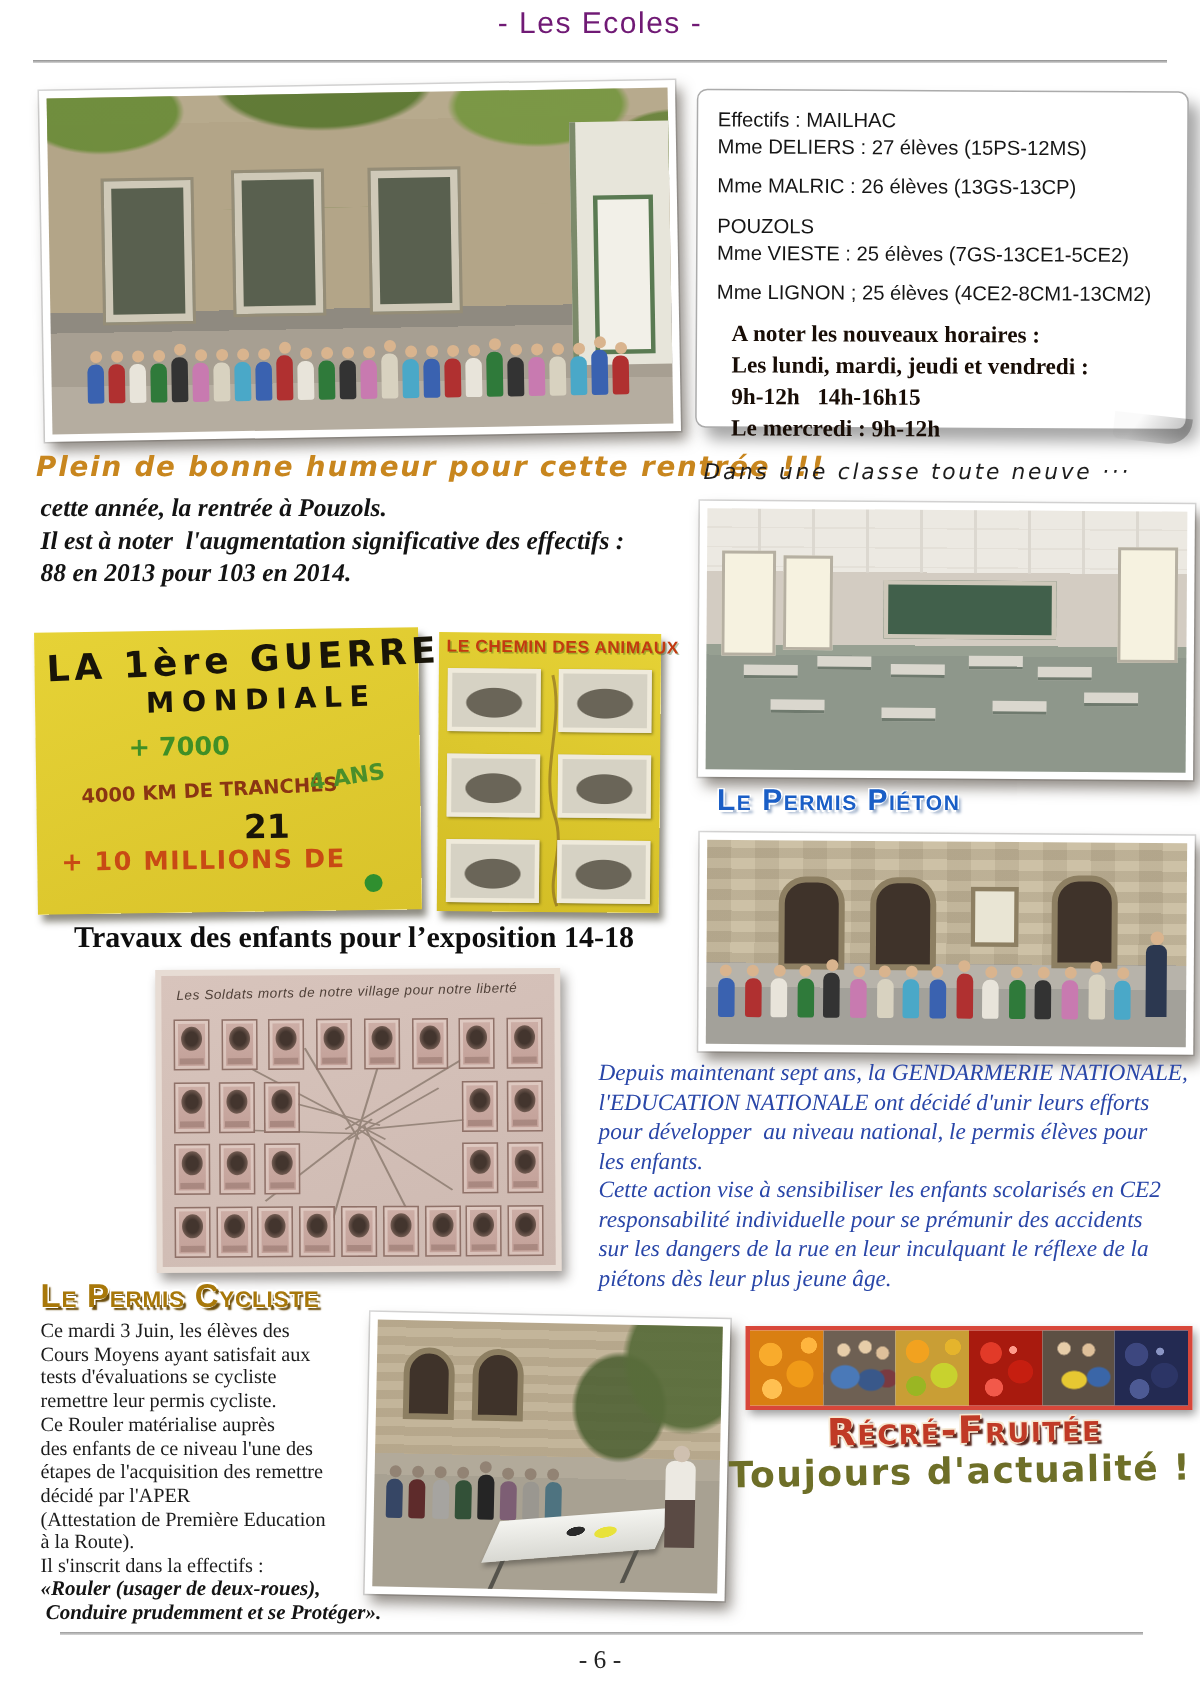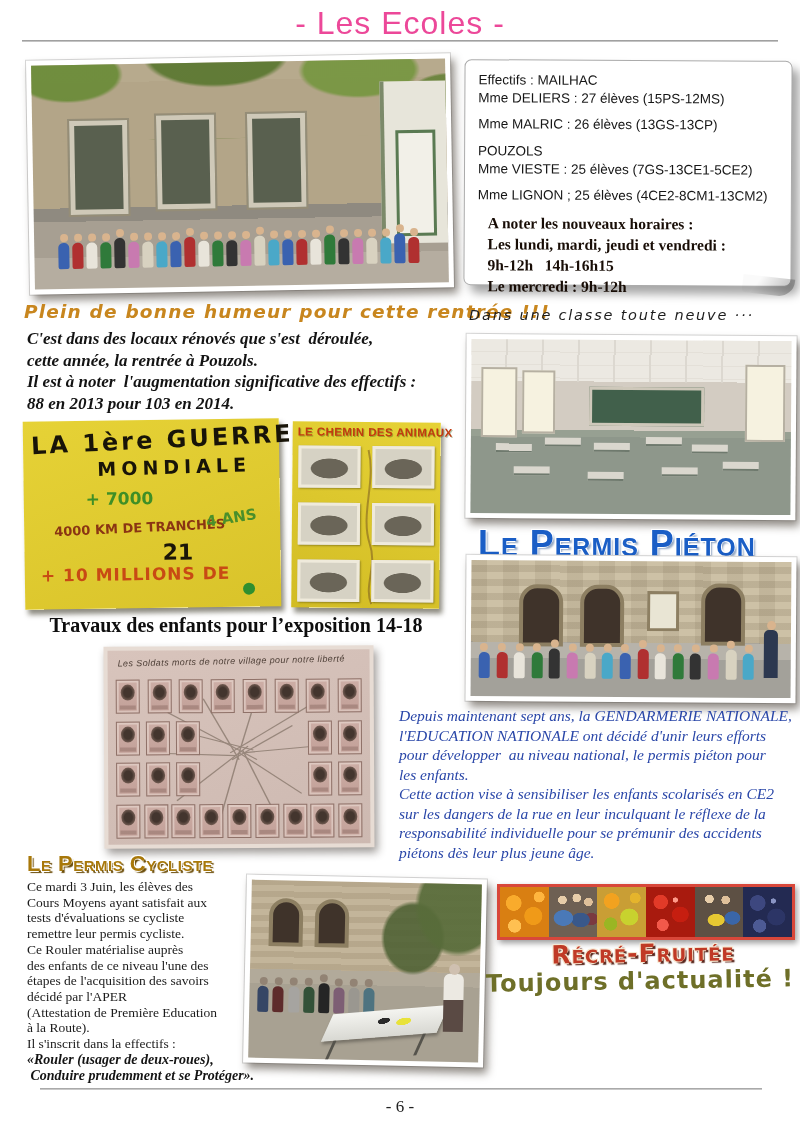--- a/index.html
+++ b/index.html
@@ -1,21 +1,21 @@
 <!DOCTYPE html>
 <html><head>
 <meta charset="utf-8">
 <style>
   html,body{margin:0;padding:0}
   body{width:800px;height:1130px;position:relative;background:#fff;overflow:hidden;
        font-family:"Liberation Sans",sans-serif;color:#1a1a1a}
 
   
   #hdr-title{position:absolute;top:5px;left:0;width:800px;text-align:center;
-    font-size:32px;letter-spacing:1px;color:#ec4899}
+    font-size:20px;letter-spacing:1px;color:#701a75}
   #hdr-rule{position:absolute;top:40px;left:22px;width:756px;height:2px;
     background:linear-gradient(180deg,#8f8f8f,#d5d5d5)}
   #ftr-rule{position:absolute;top:1088px;left:40px;width:722px;height:2px;
     background:linear-gradient(180deg,#9a9a9a,#d8d8d8)}
   #ftr-page{position:absolute;top:1097px;left:0;width:800px;text-align:center;
     font-family:"Liberation Serif",serif;font-size:17px;color:#222}
 
   
   .photo{position:absolute;background:#fff;padding:5px;
     box-shadow:4px 6px 9px rgba(55,45,35,.55),0 0 0 1px #d8d8d8}
@@ -104,21 +104,21 @@
   .pa-map{position:absolute;left:0;top:0;width:100%;height:100%}
   .pa-grid{position:absolute;left:6px;top:24px;right:6px;bottom:6px;display:flex;flex-wrap:wrap;
     justify-content:space-between;align-content:space-between}
   .bw{width:56px;height:36px;border:3px solid #efeadb;box-shadow:1px 1px 2px rgba(0,0,0,.35);
     background:radial-gradient(30px 16px at 50% 55%,#6a6558 60%,transparent 64%),#d6d2c4}
 
   #caption-expo{position:absolute;left:30px;top:614px;width:412px;text-align:center;
     font-family:"Liberation Serif",serif;font-weight:bold;font-size:20px;color:#0e0e0e}
 
   
-  #title-pieton{position:absolute;left:478px;top:523px;font-size:36px;font-weight:bold;
+  #title-pieton{position:absolute;left:478px;top:523px;font-size:20px;font-weight:bold;
     font-variant:small-caps;letter-spacing:1px;color:#1a5ec6;
     text-shadow:-1px -1px 0 #fff,1px -1px 0 #fff,-1px 1px 0 #fff,2px 2px 2px #93a7c4}
   #photo-pieton{left:466px;top:556px;width:320px;height:136px;transform:rotate(.4deg)}
   .sc-pieton{background:linear-gradient(180deg,#cdc1a6 0 60%,#b7b3aa 60% 72%,#a3a19a 72% 100%)}
   .sc-pieton::before{content:'';position:absolute;left:0;top:0;right:0;height:60%;
     background:repeating-linear-gradient(0deg,rgba(90,75,50,.14) 0 7px,transparent 7px 14px),
                repeating-linear-gradient(90deg,rgba(90,75,50,.10) 0 16px,transparent 16px 32px)}
   .arch{position:absolute;width:36px;height:54px;border-radius:18px 18px 0 0;background:#3f332a;border:4px solid #8d7f62}
   .a1{left:15%;top:18%}.a2{left:34%;top:18%}.a3{left:72%;top:16%}
   .winP{position:absolute;left:55%;top:22%;width:26px;height:34px;background:#e9e5d4;border:3px solid #8d7f62}
@@ -246,21 +246,20 @@
   <div id="hr-list">
       <div class="hr-line">A noter les nouveaux horaires :</div>
       <div class="hr-line">Les lundi, mardi, jeudi et vendredi :</div>
       <div class="hr-line">9h-12h   14h-16h15</div>
       <div class="hr-line">Le mercredi : 9h-12h</div>
     </div>
 </div>
 
 <div id="headline-rentree">Plein de bonne humeur pour cette rentrée !!!</div>
 <div id="para-rentree">
-    <div class="pr-line">C'est dans des locaux rénovés que s'est  déroulée,</div>
     <div class="pr-line">cette année, la rentrée à Pouzols.</div>
     <div class="pr-line">Il est à noter  l'augmentation significative des effectifs :</div>
     <div class="pr-line">88 en 2013 pour 103 en 2014.</div>
   </div>
 <div id="caption-classe">Dans une classe toute neuve ···</div>
 
 <div class="photo" id="photo-classroom">
   <div class="ph sc-class">
     <div class="winc wl1"></div>
     <div class="winc wl2"></div>
@@ -330,25 +329,25 @@
         <span class="kid"></span>
         <span class="kid"></span>
         <span class="kid"></span>
       </div>
     <div class="gendarme"></div>
   </div>
 </div>
 <div id="para-gendarmerie">
     <div class="pgl-line">Depuis maintenant sept ans, la GENDARMERIE NATIONALE,</div>
     <div class="pgl-line">l'EDUCATION NATIONALE ont décidé d'unir leurs efforts</div>
-    <div class="pgl-line">pour développer  au niveau national, le permis piéton pour</div>
+    <div class="pgl-line">pour développer  au niveau national, le permis élèves pour</div>
     <div class="pgl-line">les enfants.</div>
     <div class="pgl-line">Cette action vise à sensibiliser les enfants scolarisés en CE2</div>
+    <div class="pgl-line">responsabilité individuelle pour se prémunir des accidents</div>
     <div class="pgl-line">sur les dangers de la rue en leur inculquant le réflexe de la</div>
-    <div class="pgl-line">responsabilité individuelle pour se prémunir des accidents</div>
     <div class="pgl-line">piétons dès leur plus jeune âge.</div>
   </div>
 
 <div id="photo-soldats">
   <div class="sol-inner">
     <div class="sol-title">Les Soldats morts de notre village pour notre liberté</div>
     <svg class="web" viewBox="0 0 100 100" preserveAspectRatio="none">
       <g stroke="#847468" stroke-width=".8" opacity=".75">
         <line x1="10" y1="20" x2="60" y2="55"></line>
           <line x1="90" y1="15" x2="45" y2="50"></line>
@@ -414,21 +413,21 @@
 
 <div id="title-cycliste">Le Permis Cycliste</div>
 <div id="para-cycliste">
   <div>
       <div class="pc-line">Ce mardi 3 Juin, les élèves des</div>
       <div class="pc-line">Cours Moyens ayant satisfait aux</div>
       <div class="pc-line">tests d'évaluations se cycliste</div>
       <div class="pc-line">remettre leur permis cycliste.</div>
       <div class="pc-line">Ce Rouler matérialise auprès</div>
       <div class="pc-line">des enfants de ce niveau l'une des</div>
-      <div class="pc-line">étapes de l'acquisition des savoirs</div>
+      <div class="pc-line">étapes de l'acquisition des remettre</div>
       <div class="pc-line">décidé par l'APER</div>
       <div class="pc-line">(Attestation de Première Education</div>
       <div class="pc-line">à la Route).</div>
       <div class="pc-line">Il s'inscrit dans la effectifs :</div>
     </div>
   <div>
       <div class="q-line">«Rouler (usager de deux-roues),</div>
       <div class="q-line"> Conduire prudemment et se Protéger».</div>
     </div>
 </div>

